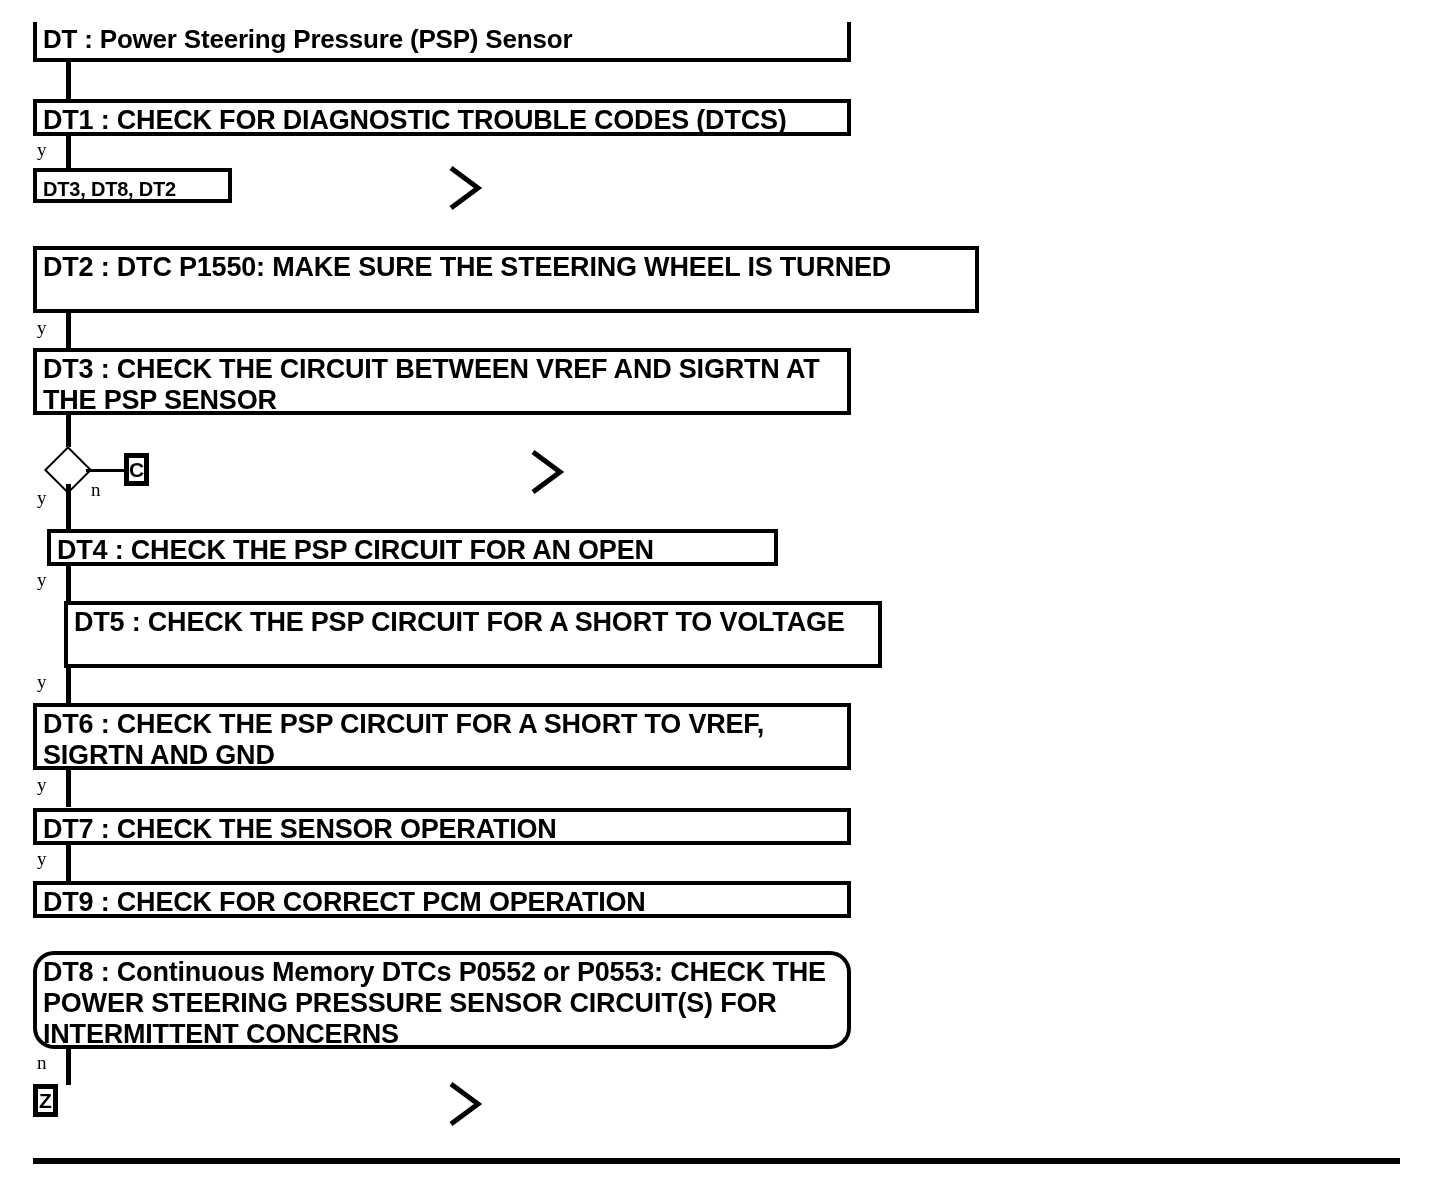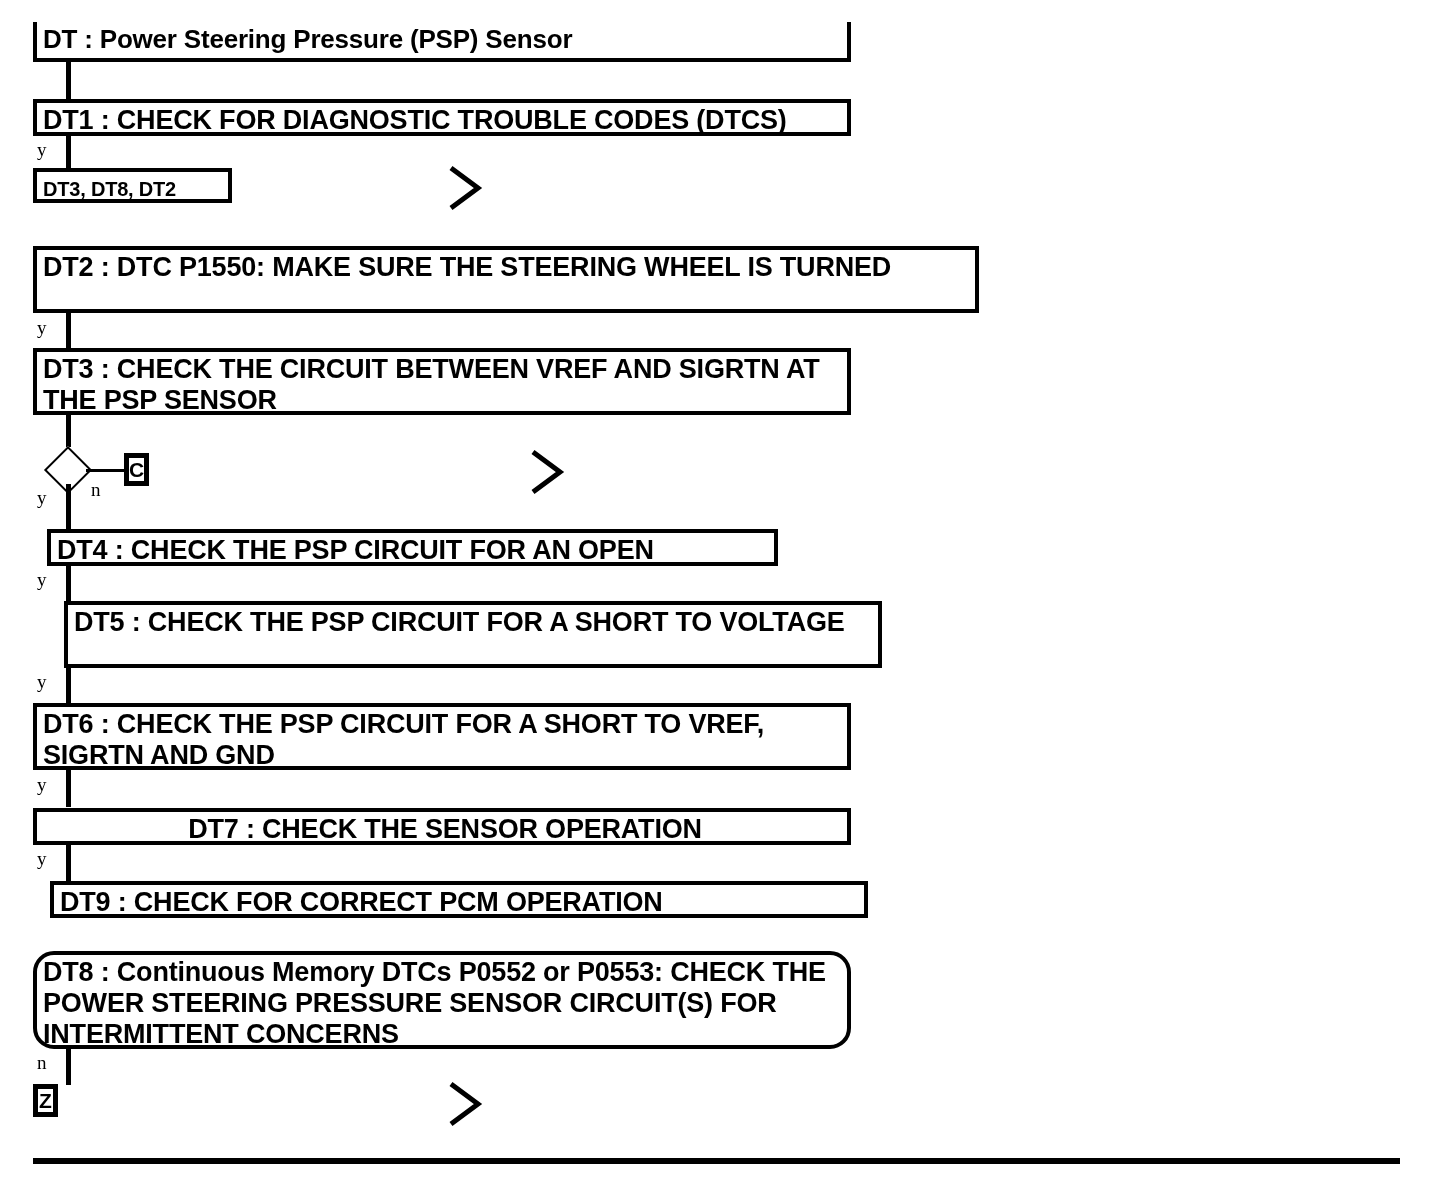--- a/index.html
+++ b/index.html
@@ -156,26 +156,26 @@
   <div class="node" style="left:33px; top:601px; width:818px; height:67px;margin-left:31px;">DT5 : CHECK THE PSP CIRCUIT FOR A SHORT TO VOLTAGE</div>
 
   <div class="vline" style="left:66px; top:666px; height:38px;"></div>
   <div class="branch-label" style="left:37px; top:672px;">y</div>
 
   <div class="node" style="left:33px; top:703px; width:818px; height:67px;">DT6 : CHECK THE PSP CIRCUIT FOR A SHORT TO VREF, SIGRTN AND GND</div>
 
   <div class="vline" style="left:66px; top:768px; height:39px;"></div>
   <div class="branch-label" style="left:37px; top:775px;">y</div>
 
-  <div class="node" style="left:33px; top:808px; width:818px; height:37px;text-align:center;">DT7 : CHECK THE SENSOR OPERATION</div>
+  <div class="node" style="left:33px; top:808px; width:818px; height:37px;">DT7 : CHECK THE SENSOR OPERATION</div>
 
   <div class="vline" style="left:66px; top:843px; height:39px;"></div>
   <div class="branch-label" style="left:37px; top:849px;">y</div>
 
-  <div class="node" style="left:50px; top:881px; width:818px; height:37px;">DT9 : CHECK FOR CORRECT PCM OPERATION</div>
+  <div class="node" style="left:33px; top:881px; width:818px; height:37px;">DT9 : CHECK FOR CORRECT PCM OPERATION</div>
 
   <div class="node" style="left:33px; top:951px; width:818px; height:98px;border-radius:21px;">DT8 : Continuous Memory DTCs P0552 or P0553: CHECK THE POWER STEERING PRESSURE SENSOR CIRCUIT(S) FOR INTERMITTENT CONCERNS</div>
 
   <div class="vline" style="left:66px; top:1047px; height:38px;"></div>
   <div class="branch-label" style="left:37px; top:1053px;">n</div>
 
   <div class="tagbox" style="left:33px; top:1084px; width:25px; height:33px;">Z</div>
 
   <svg class="chevron" style="left:447px; top:1081px;" viewBox="0 0 36 46">
     <polyline points="4,3 31,23 4,43" fill="none" stroke="#000" stroke-width="5"></polyline>

